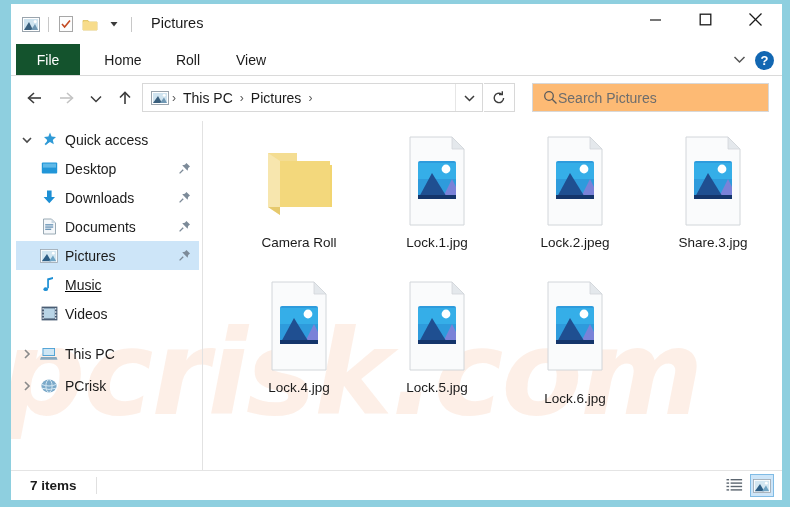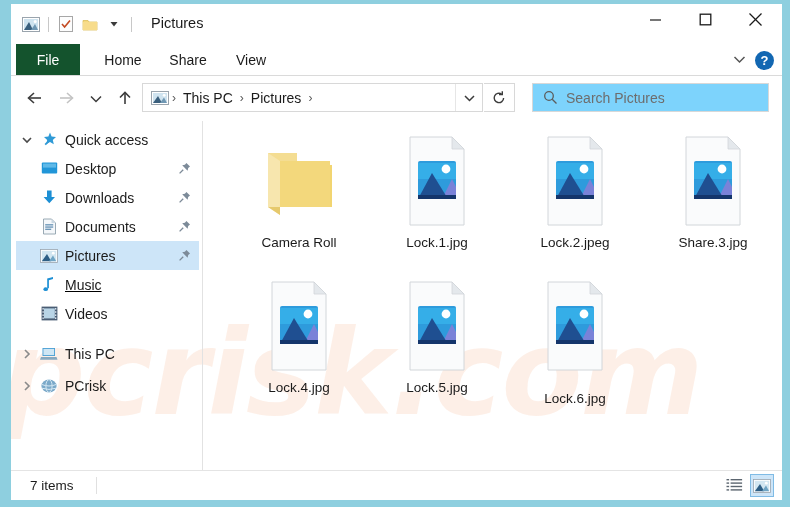--- a/index.html
+++ b/index.html
@@ -224,24 +224,24 @@
     box-sizing: border-box;
     background: #fff;
     display: flex; align-items: center; justify-content: center;
   }
   #searchbox {
     position: absolute;
     left: 521px; top: 7px;
     width: 237px; height: 29px;
     border: 1px solid #d8d8d8;
     box-sizing: border-box;
-    background: #7dd3fc;
+    background: #fdba74;
     display: flex;
     align-items: center;
-    gap: 8px;
+    gap: 0;
     padding-left: 10px;
   }
   #search-placeholder {
     font-size: 14px;
     color: #6d6d6d;
   }
 
   
   #bodyarea {
     position: absolute;
@@ -326,20 +326,21 @@
   }
 
   
   #statusbar {
     position: absolute;
     left: 0; top: 466px;
     width: 771px; height: 30px;
     background: #ffffff;
     border-top: 1px solid #e4e4e4;
     z-index: 20;
+    font-weight: bold;
   }
   #status-count {
     position: absolute;
     left: 19px; top: 7px;
     font-size: 13.5px;
     color: #1b1b1b;
   }
   #status-sep {
     position: absolute;
     left: 85px; top: 6px;
@@ -421,21 +422,21 @@
         <svg width="15" height="15" viewBox="0 0 15 15">
           <line x1="1.5" y1="1.5" x2="13.5" y2="13.5" stroke="#1b1b1b" stroke-width="1.3"></line>
           <line x1="13.5" y1="1.5" x2="1.5" y2="13.5" stroke="#1b1b1b" stroke-width="1.3"></line>
         </svg>
       </div>
     </div>
 
     <div id="ribbon">
       <div class="rtab active" id="tab-file">File</div>
       <div class="rtab" id="tab-home">Home</div>
-      <div class="rtab" id="tab-share">Share</div>
+      <div class="rtab" id="tab-share">Roll</div>
       <div class="rtab" id="tab-view">View</div>
 
       <div id="ribbon-right">
         <div>
           <svg width="15" height="12" viewBox="0 0 15 12">
               <path d="M2.5 4 L7.5 9 L12.5 4" fill="none" stroke="#555" stroke-width="1.5"></path>
             </svg>
         </div>
         <div id="help-btn">?</div>
       </div>

